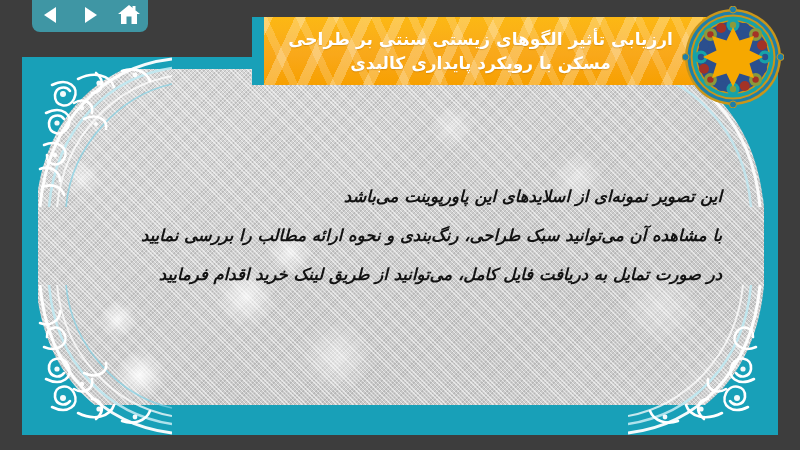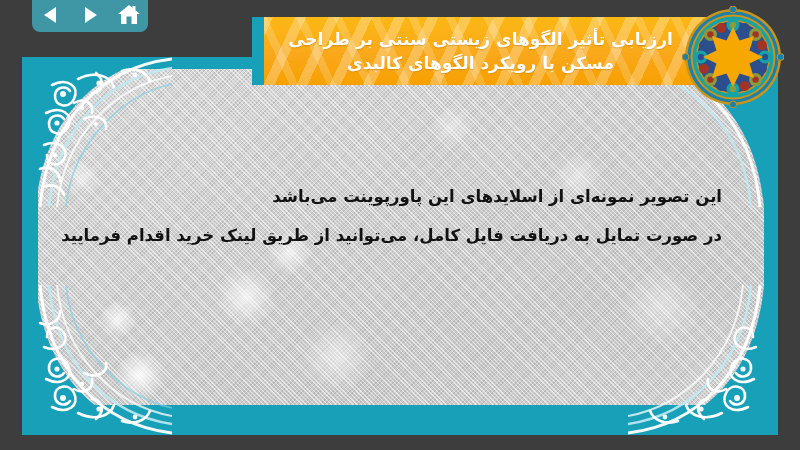--- a/index.html
+++ b/index.html
@@ -74,21 +74,21 @@
   }
 
   
   .medallion{
     position:absolute;left:682px;top:6px;width:102px;height:102px;z-index:35;
   }
 
   
   .bodytext{
     position:absolute;left:60px;top:128px;width:640px;z-index:20;
-    direction:rtl;text-align:right;color:#121212;
+    direction:rtl;text-align:right;color:#121212;font-style:italic;
   }
   .bodytext p{
     margin:0 0 14px 0;font-size:16.5px;font-weight:bold;line-height:1.5;
     white-space:nowrap;
   }
   .bodytext p:last-child{margin-bottom:0;padding-left:23px;}
 </style>
 </head>
 <body>
 
@@ -201,28 +201,29 @@
     </svg>
 
     <svg class="corner c-tr" viewBox="0 0 150 150">
       <path d="M0 0 H150 C80 6 22 58 14 150 H0 Z" fill="#18a0b8"></path>
       <path d="M150 2 C82 10 26 62 18 150" stroke="#ffffff" stroke-width="3" fill="none" opacity=".9"></path>
       <path d="M150 11 C88 20 34 70 27 150" stroke="#bfe9f2" stroke-width="2.5" fill="none" opacity=".8"></path>
     </svg>
 
     <div class="bodytext">
       <p>این تصویر نمونه‌ای از اسلایدهای این پاورپوینت می‌باشد</p>
+      <p>با مشاهده آن می‌توانید سبک طراحی، رنگ‌بندی و نحوه ارائه مطالب را بررسی نمایید</p>
       <p>در صورت تمایل به دریافت فایل کامل، می‌توانید از طریق لینک خرید اقدام فرمایید</p>
     </div>
   </div>
 
   <div class="banner-tab"></div>
   <div class="banner">
     <div class="banner-line">ارزیابی تأثیر الگوهای زیستی سنتی بر طراحی</div>
-    <div class="banner-line">مسکن با رویکرد الگوهای کالبدی</div>
+    <div class="banner-line">مسکن با رویکرد پایداری کالبدی</div>
   </div>
 
   <svg class="medallion" viewBox="0 0 102 102">
     <defs>
       <clipPath id="medclip">
           <circle cx="51" cy="51" r="47"></circle>
         </clipPath>
     </defs>
     <circle cx="51" cy="51" r="48" fill="#c8951a"></circle>
     <circle cx="51" cy="51" r="45.5" fill="#1f7fa8"></circle>

